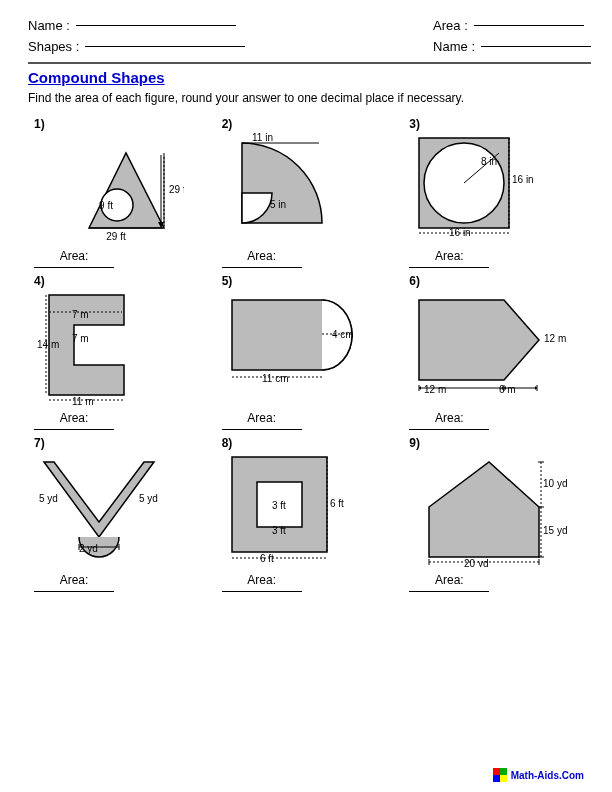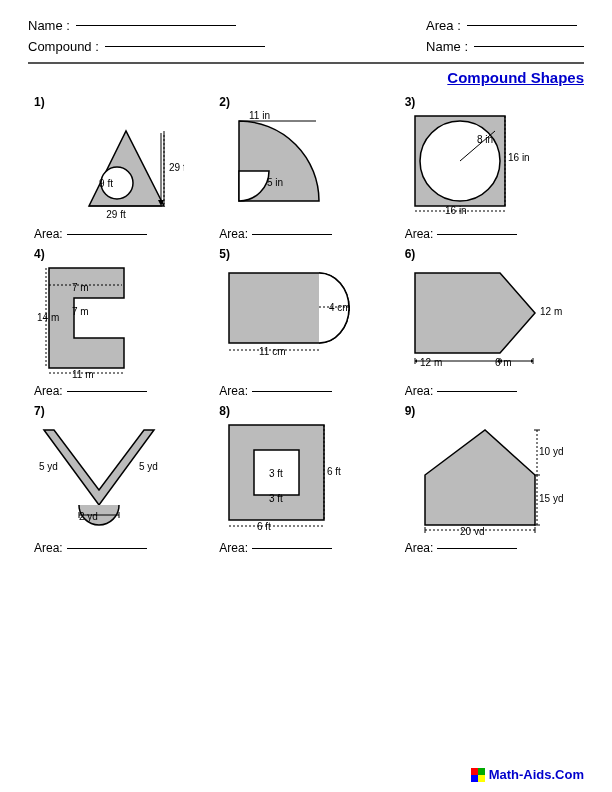--- a/index.html
+++ b/index.html
@@ -8,21 +8,21 @@
       height: 792px;
       font-family: Arial, sans-serif;
       font-size: 12px;
       background: #fff;
       overflow: hidden;
       position: relative;
     }
     .page {
       width: 612px;
       height: 792px;
-      padding: 18px 28px 10px 28px;
+      padding: 18px 21px 10px 28px;
       position: relative;
     }
     .header {
       display: flex;
       justify-content: space-between;
       margin-bottom: 4px;
     }
     .header-left, .header-right {
       display: flex;
       flex-direction: column;
@@ -43,21 +43,21 @@
       display: inline-block;
       border-bottom: 1px solid #000;
       width: 110px;
     }
     .divider {
       border: none;
       border-top: 2px solid #555;
       margin: 8px 0 5px 0;
     }
     .title {
-      text-align: right;
+      text-align: left;
       color: #00c;
       font-size: 15px;
       font-weight: bold;
       margin-bottom: 5px;
       text-decoration: underline;
     }
     .instructions {
       font-size: 12px;
       margin-bottom: 8px;
     }
@@ -79,20 +79,21 @@
       font-size: 12px;
       font-weight: bold;
       margin-bottom: 2px;
     }
     .area-line {
       margin-top: 6px;
       font-size: 12px;
       display: flex;
       align-items: center;
       gap: 4px;
+      flex-direction: column;
     }
     .area-underline {
       display: inline-block;
       border-bottom: 1px solid #000;
       width: 80px;
     }
     svg text {
       font-family: Arial, sans-serif;
       font-size: 10px;
       fill: #000;
@@ -126,39 +127,40 @@
 
 <div class="page">
 
   <div class="header">
     <div class="header-left">
       <div class="header-row">
         <span>Name :</span>
         <span class="header-line"></span>
       </div>
       <div class="header-row">
-        <span>Compound :</span>
+        <span>Shapes :</span>
         <span class="header-line"></span>
       </div>
     </div>
     <div class="header-right">
       <div class="header-row">
         <span>Area :</span>
         <span class="header-line-short"></span>
       </div>
       <div class="header-row">
         <span>Name :</span>
         <span class="header-line-short"></span>
       </div>
     </div>
   </div>
 
   <hr class="divider">
 
   <div class="title">Compound Shapes</div>
+  <div class="instructions">Find the area of each figure, round your answer to one decimal place if necessary.</div>
 
   <div class="problems-grid">
 
     <div class="problem-cell">
       <span class="problem-num">1)</span>
       <svg width="150" height="110">
 
         <polygon points="55,95 130,95 92,20" fill="#bbb" stroke="#000" stroke-width="1.5"></polygon>
 
         <circle cx="83" cy="72" r="16" fill="white" stroke="#000" stroke-width="1.5"></circle>
@@ -371,17 +373,17 @@
   </div>
 
   <div class="watermark">
     <span class="watermark-colored">
       <span class="wm-box">
         <span class="wm-r"></span>
         <span class="wm-g"></span>
         <span class="wm-b"></span>
         <span class="wm-y"></span>
       </span>
-      <span style="color:#00c; font-weight:bold; font-size:13px;">Math-Aids.Com</span>
+      <span style="color:#00c; font-weight:bold; font-size:10px;">Math-Aids.Com</span>
     </span>
   </div>
 
 </div>
 
 </body></html>

